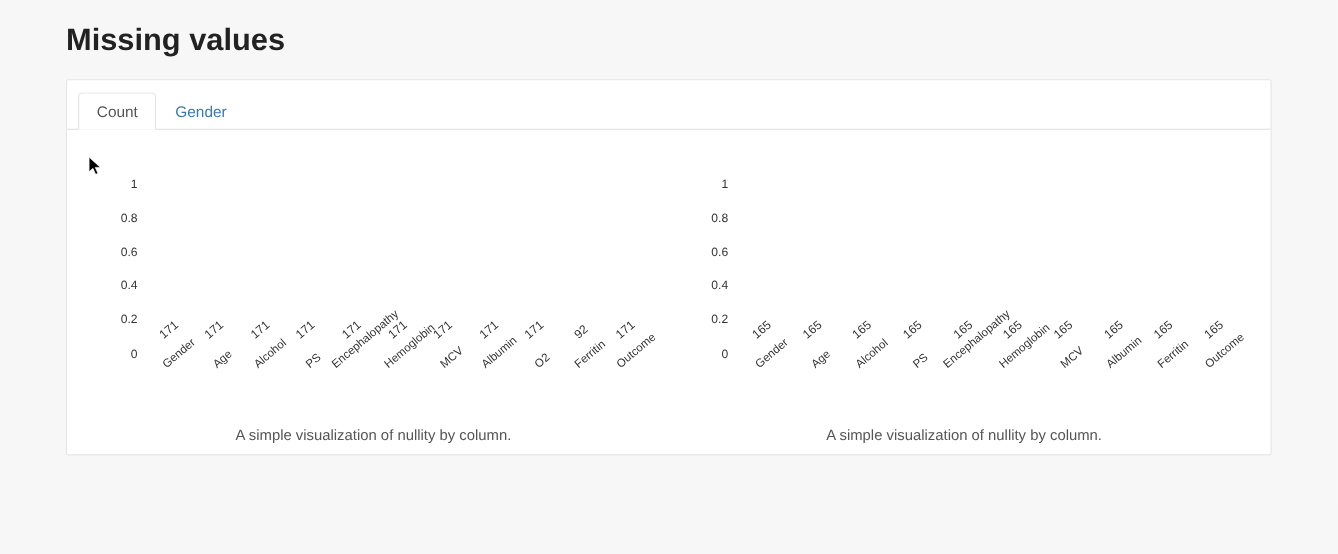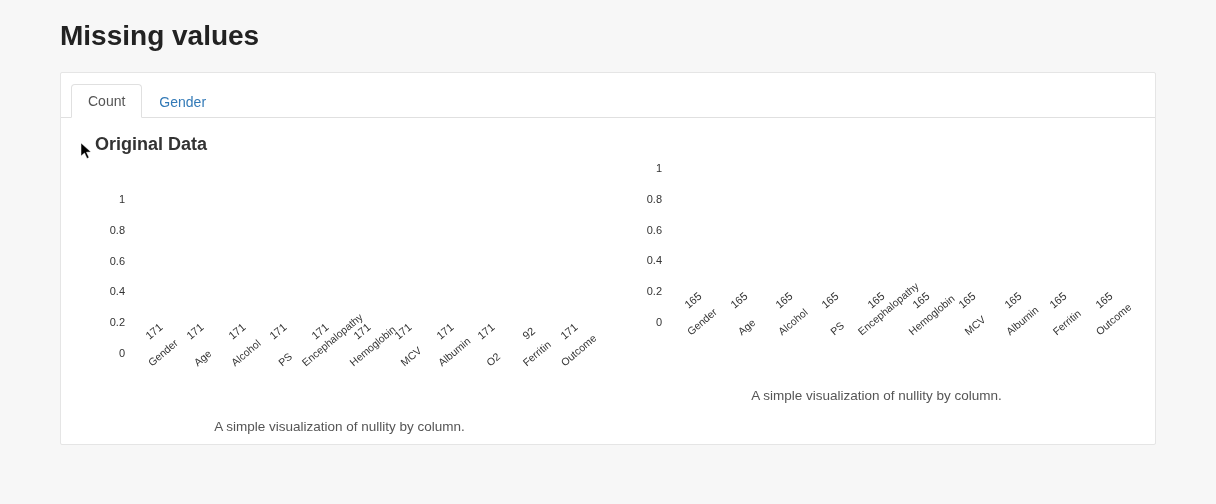--- a/index.html
+++ b/index.html
@@ -27,21 +27,20 @@
     border: 1px solid #e5e5e5;
     border-radius: 2px;
     padding: 0;
     margin-top: 8px;
   }
   .tabs {
     display: flex;
     border-bottom: 1px solid #e0e0e0;
     padding: 10px 10px 0 10px;
     gap: 0;
-    align-items: flex-end;
   }
   .tab {
     padding: 8px 16px;
     font-size: 14px;
     cursor: pointer;
     border: 1px solid transparent;
     border-bottom: none;
     position: relative;
     top: 1px;
     color: #337ab7;
@@ -168,21 +167,20 @@
 
   <div class="panel">
     <div class="tabs">
       <div class="tab active">Count</div>
       <div class="tab">Gender</div>
     </div>
 
     <div class="charts-row">
 
       <div class="chart-col">
-        <div class="chart-title">Original Data</div>
         <div class="chart-area">
           <div class="y-axis">
             <div class="y-tick" style="bottom:0%">0</div>
             <div class="y-tick" style="bottom:20%">0.2</div>
             <div class="y-tick" style="bottom:40%">0.4</div>
             <div class="y-tick" style="bottom:60%">0.6</div>
             <div class="y-tick" style="bottom:80%">0.8</div>
             <div class="y-tick" style="bottom:100%">1</div>
           </div>
           <div class="plot-region">

